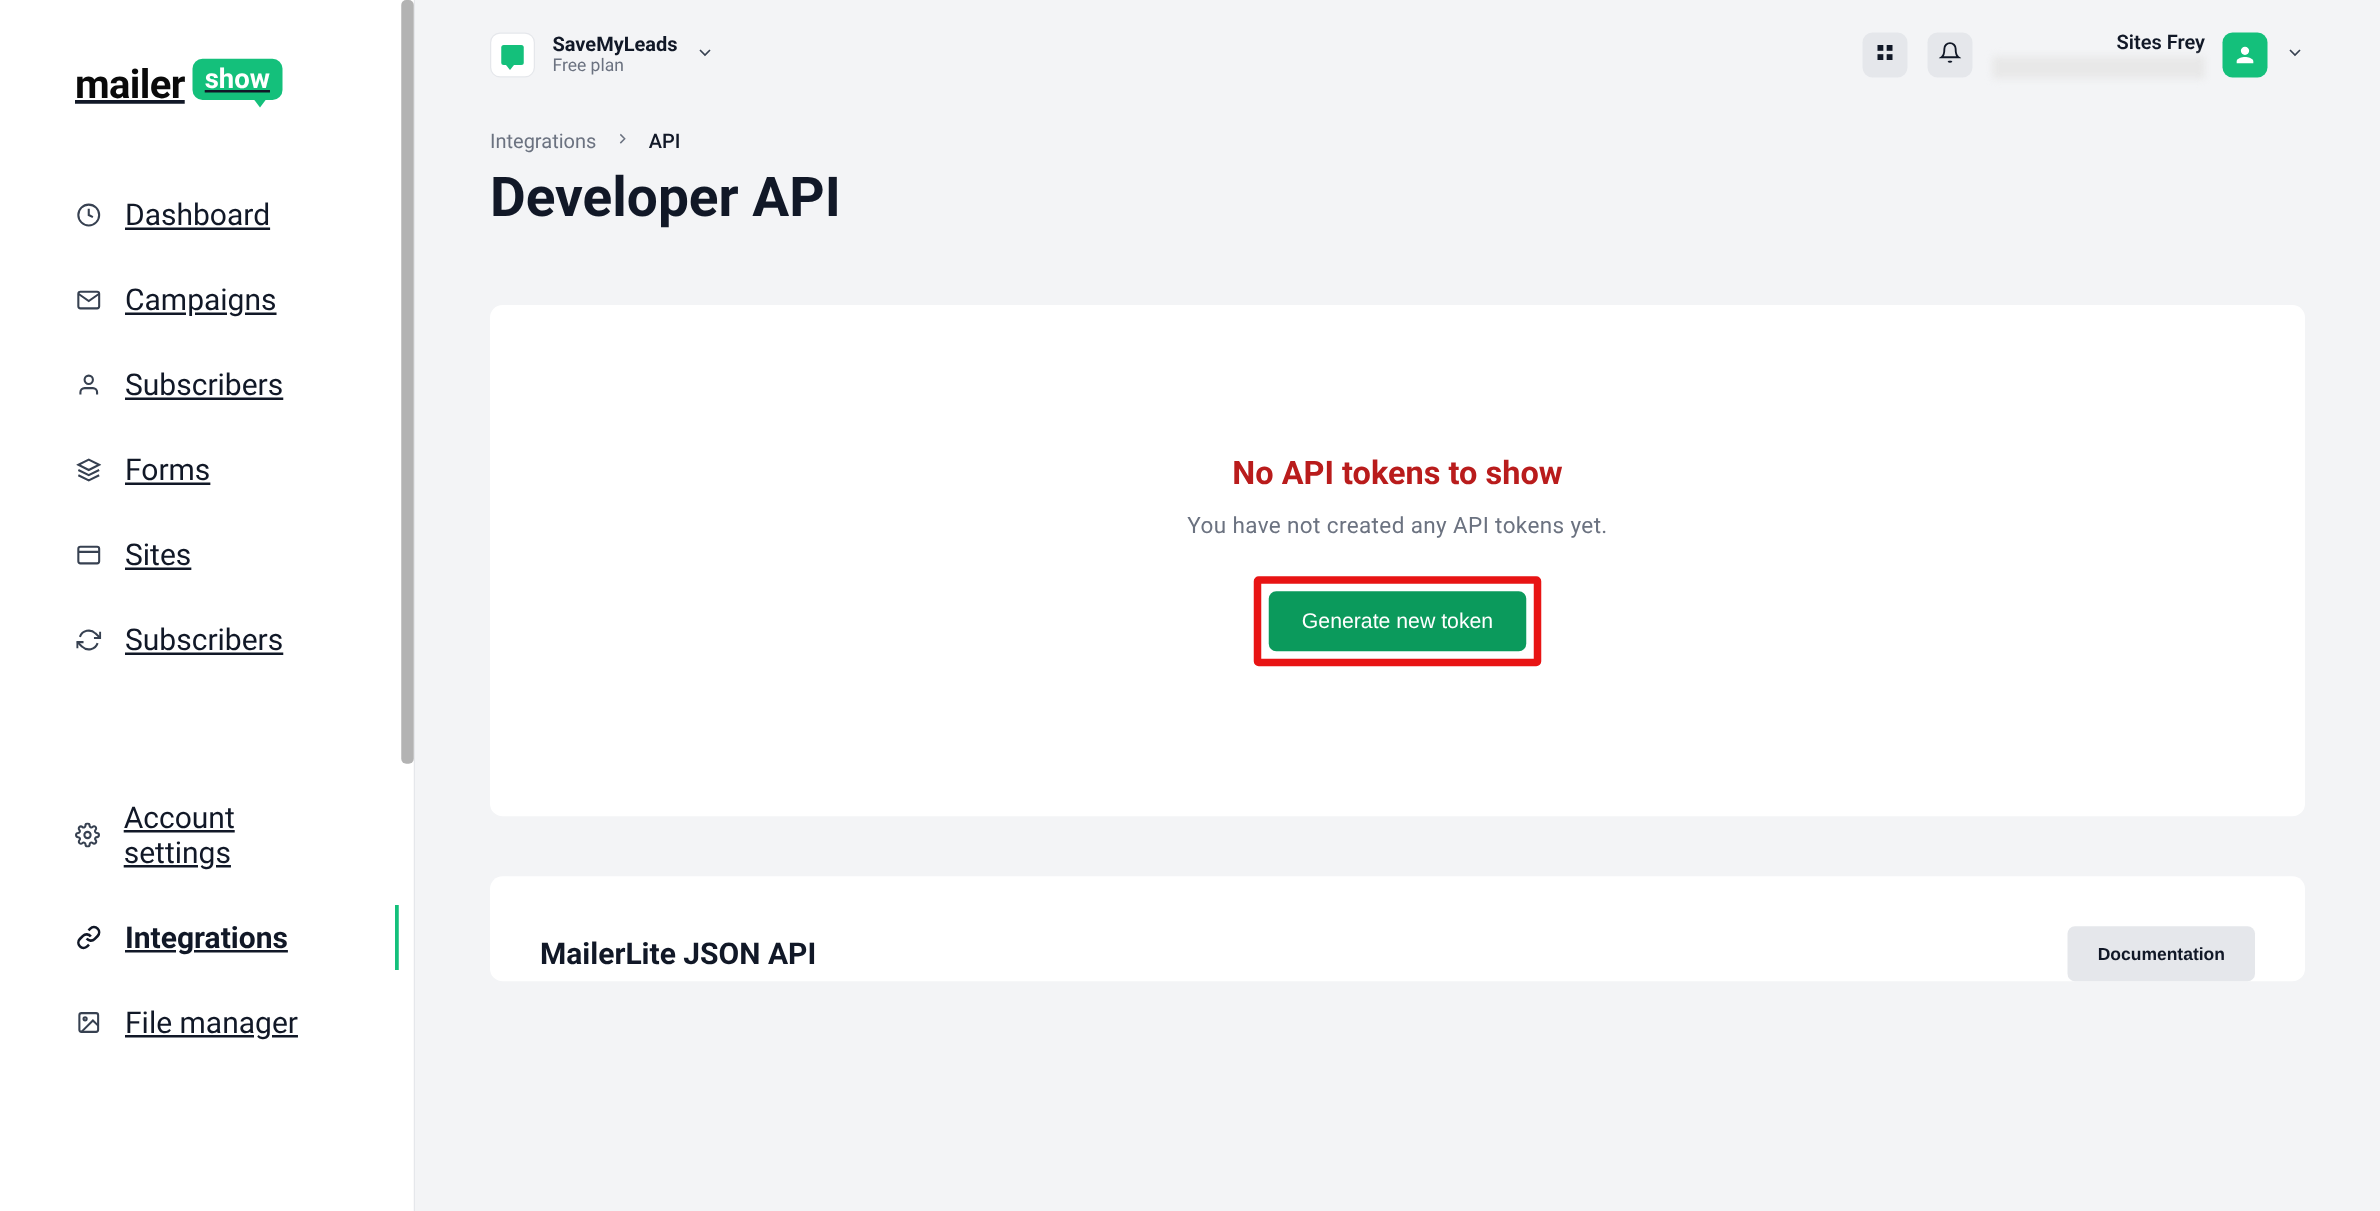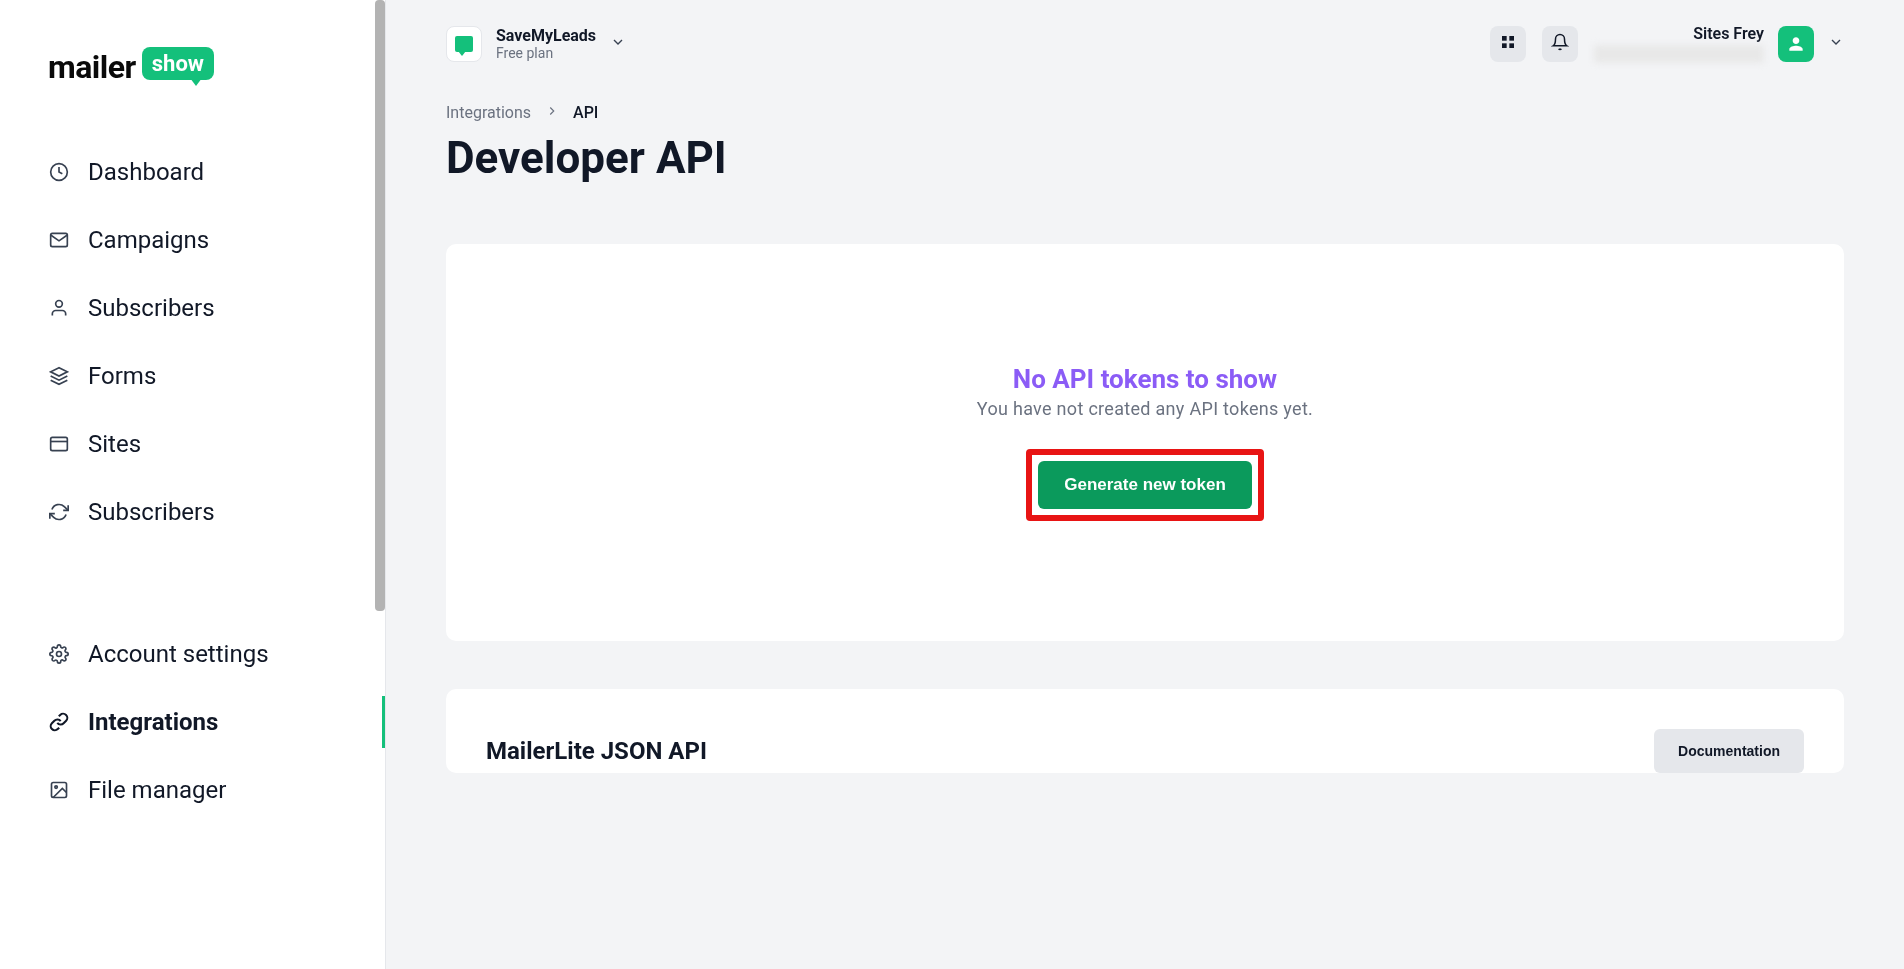--- a/index.html
+++ b/index.html
@@ -12,25 +12,26 @@
       background: #f3f4f6;
       color: #111827;
       overflow: hidden;
     }
     .app {
       display: flex;
       height: 969px;
       width: 1904px;
     }
     .sidebar {
-      width: 386px;
+      width: 332px;
       background: #fff;
-      padding: 48px 0;
+      padding: 48px 12px;
       position: relative;
       border-right: 1px solid #e5e7eb;
+      text-decoration: underline;
     }
     .sidebar-scroll {
       position: absolute;
       right: 0;
       top: 0;
       width: 10px;
       height: 611px;
       background: #b3b3b3;
       border-radius: 4px;
     }
@@ -231,42 +232,42 @@
     .card {
       background: #fff;
       border-radius: 10px;
       padding: 120px 40px;
       margin-bottom: 48px;
       text-align: center;
     }
     .card-title {
       font-size: 26px;
       font-weight: 700;
-      color: #8b5cf6;
-      margin-bottom: 4px;
+      color: #b91c1c;
+      margin-bottom: 16px;
     }
     .card-subtitle {
       font-size: 18px;
       color: #6b7280;
       letter-spacing: 0.3px;
       margin-bottom: 30px;
     }
     .highlight-box {
       display: inline-block;
       border: 6px solid #e81414;
       padding: 6px;
       border-radius: 4px;
     }
     .btn-primary {
       background: #0b9a5c;
       color: #fff;
       border: none;
       padding: 14px 26px;
       font-size: 17px;
-      font-weight: 700;
+      font-weight: 400;
       border-radius: 6px;
       cursor: pointer;
     }
     .card2 {
       background: #fff;
       border-radius: 10px;
       padding: 40px 40px 0 40px;
       display: flex;
       justify-content: space-between;
       align-items: center;

